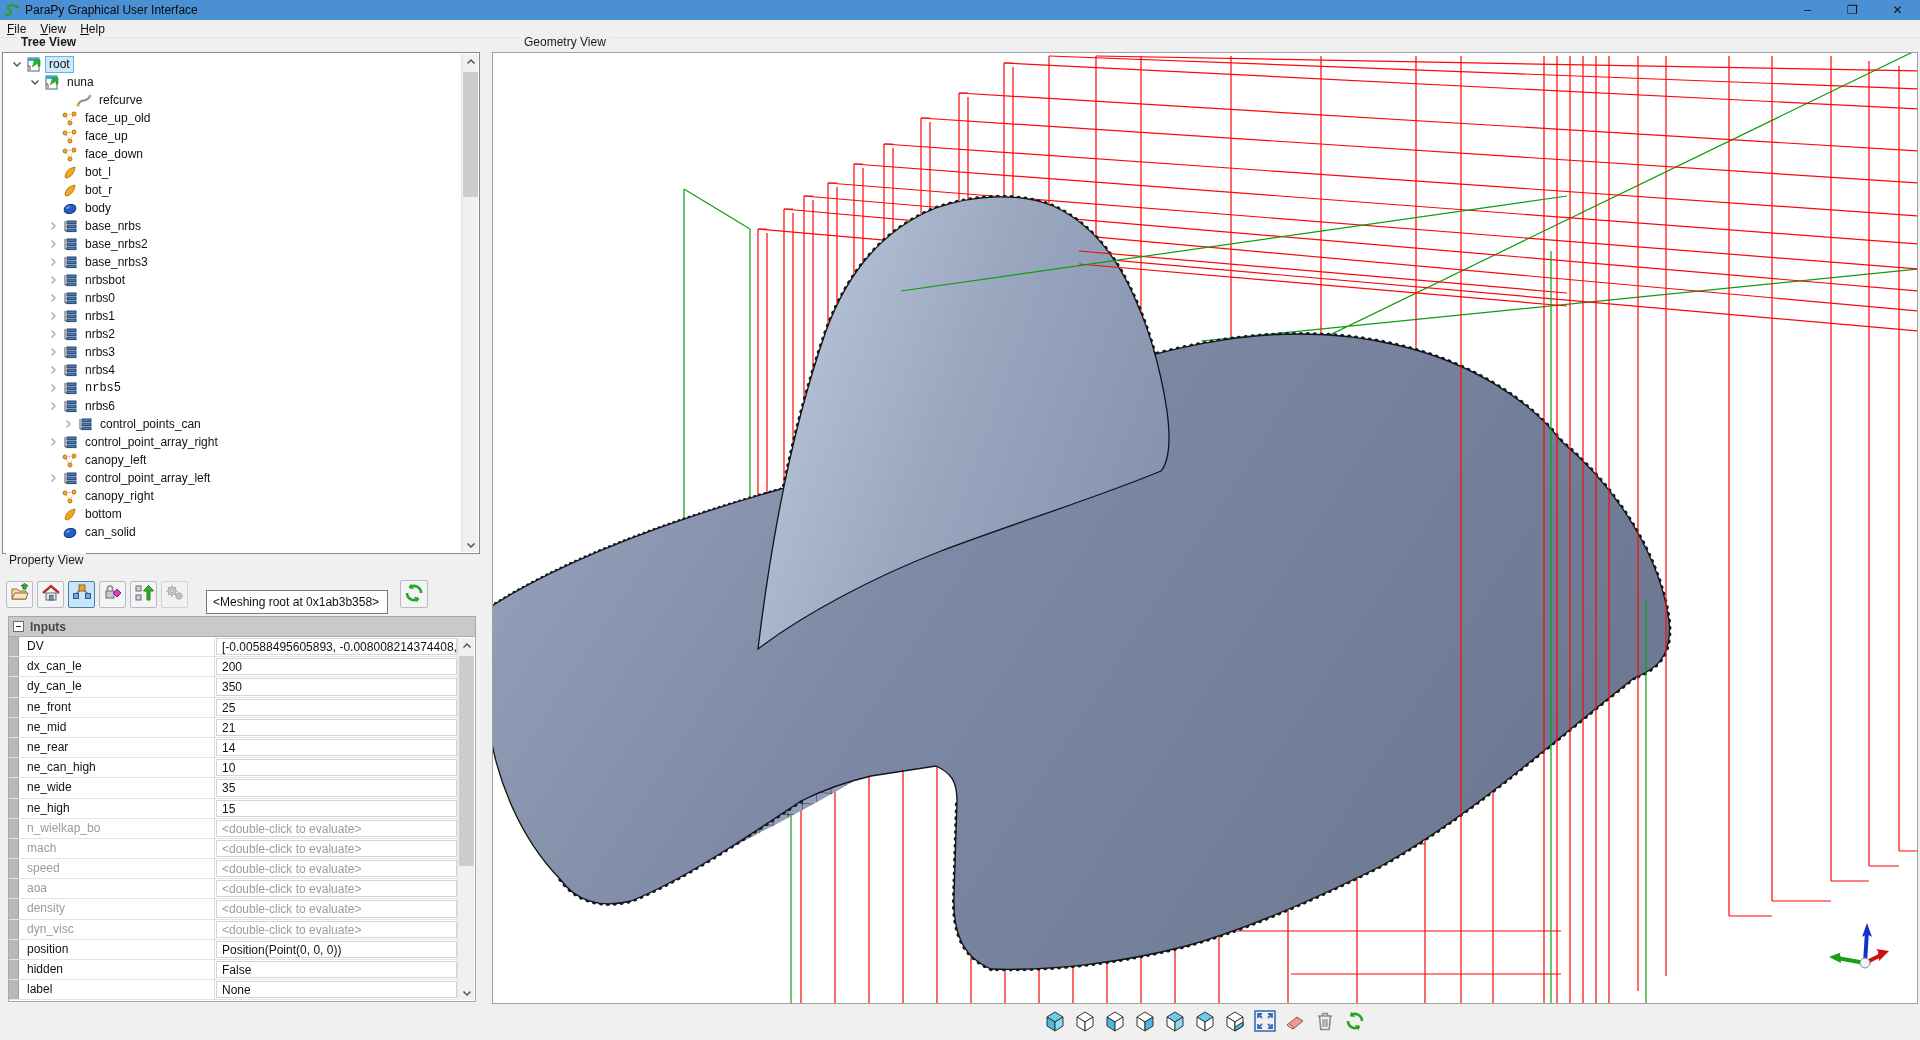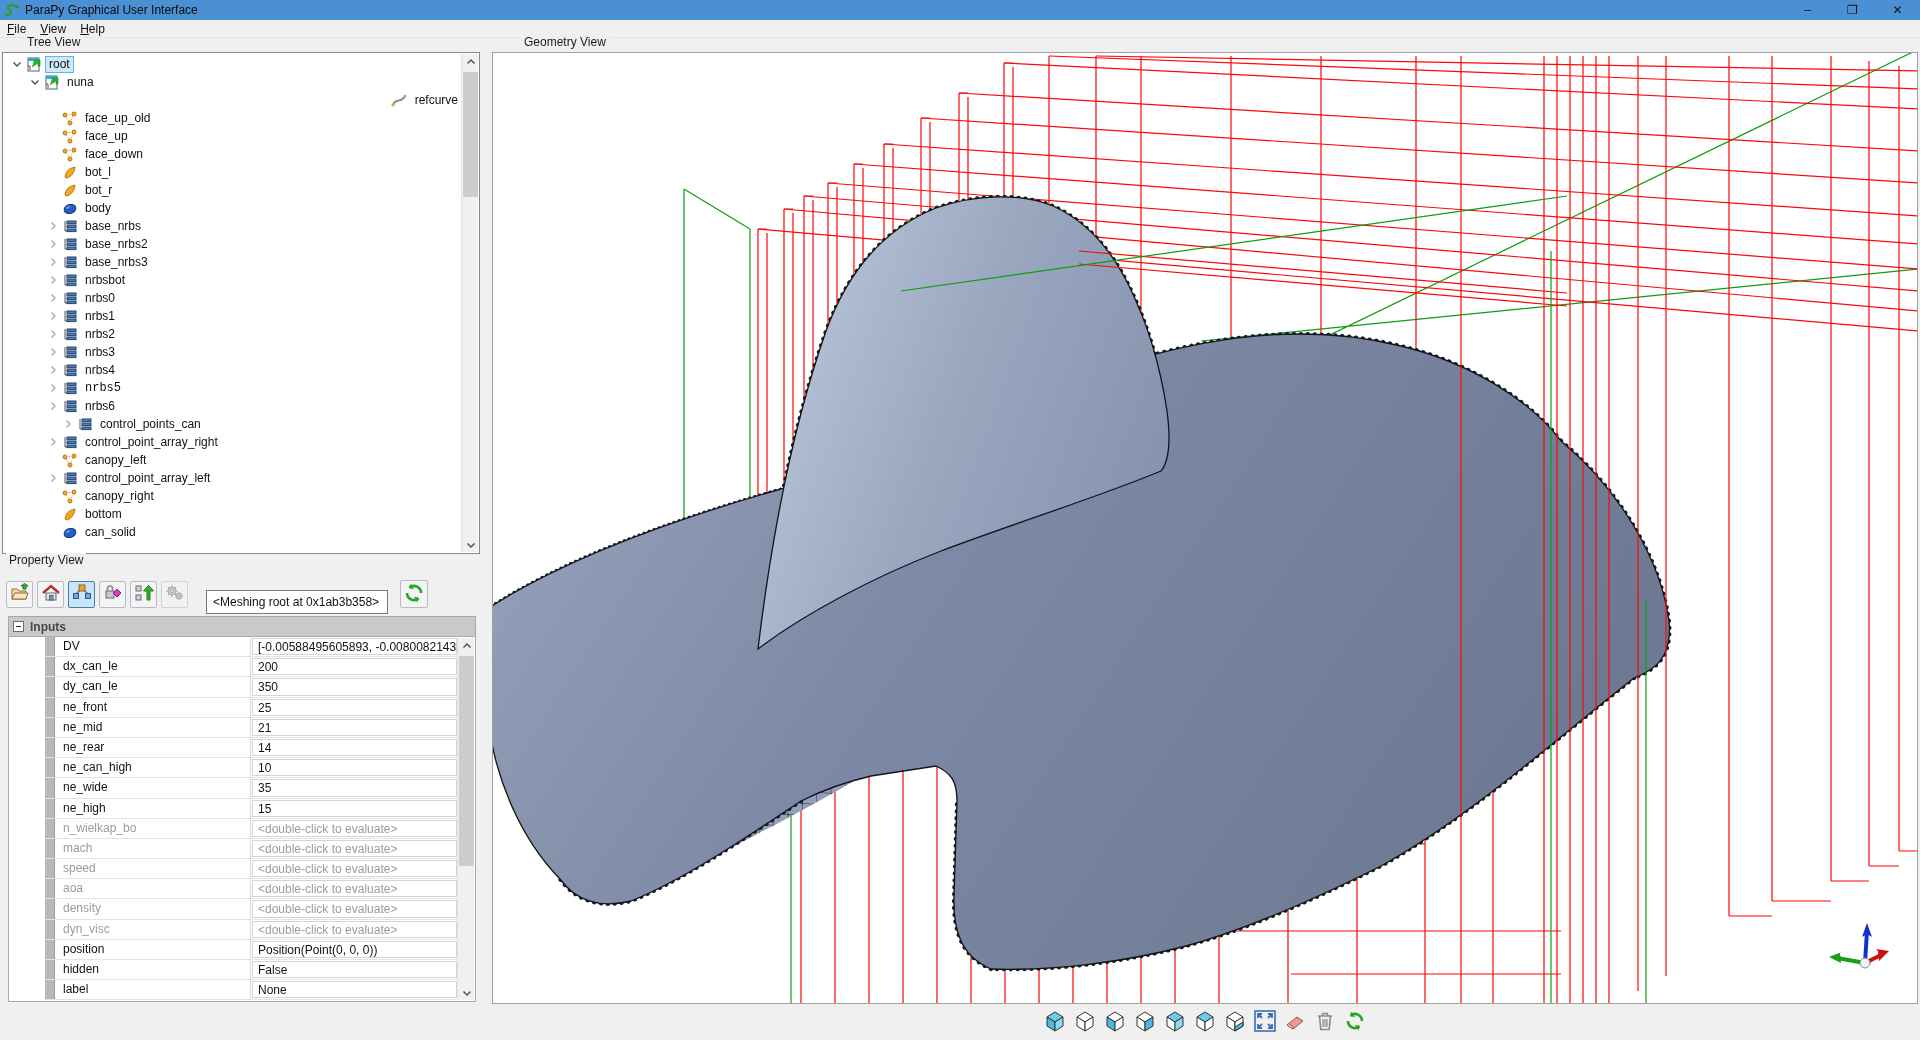--- a/index.html
+++ b/index.html
@@ -45,21 +45,21 @@
   .tool-btn{width:27px;height:27px;margin-right:4px;background:#f4f4f4;border:1px solid #b8bcc0;display:flex;align-items:center;justify-content:center;border-radius:2px;}
   .tool-btn.active{background:#cce4f7;border-color:#3c7fb1;}
   .tool-btn.disabled{opacity:.55;}
   .prop-field{height:24px;width:182px;margin-left:14px;background:#fff;border:1px solid #7a7a7a;display:flex;align-items:center;padding:0 6px;white-space:nowrap;overflow:hidden;margin-top:16px;}
   .tool-btn.refresh-right{margin-left:12px;width:28px;height:28px;}
 
   .prop-table{position:absolute;left:8px;top:616px;width:468px;height:386px;background:#fff;border:1px solid #a8a8a8;}
   .pt-header{height:20px;background:#c9c9c9;display:flex;align-items:center;border-bottom:1px solid #ababab;color:#474747;font-weight:bold;}
   .collapse-box{width:11px;height:11px;background:#fff;border:1px solid #6d6d6d;margin:0 6px 0 4px;position:relative;}
   .collapse-box::after{content:"";position:absolute;left:2px;top:4px;width:5px;height:1px;background:#222;}
-  .pt-rows{position:absolute;left:0;top:20px;right:17px;bottom:0;margin-left:36px;}
+  .pt-rows{position:absolute;left:0;top:20px;right:17px;bottom:0;}
   .pt-row{height:20.2px;display:flex;border-bottom:1px solid #e3e3e3;}
   .pt-gutter{width:10px;background:#b9b9b9;border-right:1px solid #9e9e9e;flex:0 0 10px;}
   .pt-name{width:196px;flex:0 0 196px;padding:2px 4px 0 8px;border-right:1px solid #dcdcdc;overflow:hidden;white-space:nowrap;}
   .pt-value{flex:1;margin:1px;background:#fff;border:1px solid #d4d4d4;padding:1px 4px 0 5px;overflow:hidden;white-space:nowrap;}
   .pt-row.muted .pt-name,.pt-row.muted .pt-value{color:#9b9b9b;}
 
   .path-row{position:absolute;left:0;top:1006px;width:484px;height:34px;}
   .path-label{position:absolute;left:10px;top:8px;}
   .path-input{position:absolute;left:40px;top:4px;width:432px;height:24px;background:#fff;border:1px solid #7a7a7a;padding:3px 6px;}
 
@@ -93,21 +93,21 @@
       <div class="win-btn">✕</div>
     </div>
   </div>
 
   <div class="menubar">
     <div class="menu-item"><u>F</u>ile</div>
     <div class="menu-item"><u>V</u>iew</div>
     <div class="menu-item"><u>H</u>elp</div>
   </div>
 
-  <div class="group-label" style="left:24px;top:35px;">Tree View</div>
+  <div class="group-label" style="left:18px;top:35px;font-weight:bold;">Tree View</div>
   <div class="tree">
     <div class="tree-rows">
 
         <div class="tree-row selected" style="padding-left: 6px;">
           <span class="chev">
             <svg width="12" height="12" viewBox="0 0 12 12">
               <path d="M2.5 4.5 L6 8 L9.5 4.5" fill="none" stroke="#555" stroke-width="1.5"></path>
             </svg>
           </span>
           <span class="t-icon">
@@ -131,21 +131,21 @@
             <svg width="16" height="15" viewBox="0 0 16 15">
               <rect x="2" y="1" width="11" height="13" fill="#fff" stroke="#2e6f8e"></rect>
               <rect x="2" y="1" width="11" height="3" fill="#3fa7c9"></rect>
               <path d="M4 13 L4 9 L2 9" stroke="#d02020" fill="none"></path>
               <path d="M6 10 L12 6 L12 9 L14 9 L14 3 L8 3" fill="#2db52d" stroke="#1d7d1d" stroke-width="0.6"></path>
             </svg>
           </span>
           <span class="t-label">nuna</span>
         </div>
 
-        <div class="tree-row" style="padding-left: 42px; justify-content: flex-end;">
+        <div class="tree-row" style="padding-left: 56px;">
           <span class="chev"></span>
           <span class="t-icon">
             <svg width="16" height="15" viewBox="0 0 16 15">
               <path d="M2 12 C5 4 10 11 14 3" fill="none" stroke="#8a8f96" stroke-width="2"></path>
               <circle cx="2" cy="12" r="1.6" fill="#e8a23c"></circle>
               <circle cx="14" cy="3" r="1.6" fill="#e8a23c"></circle>
             </svg>
           </span>
           <span class="t-label">refcurve</span>
         </div>

